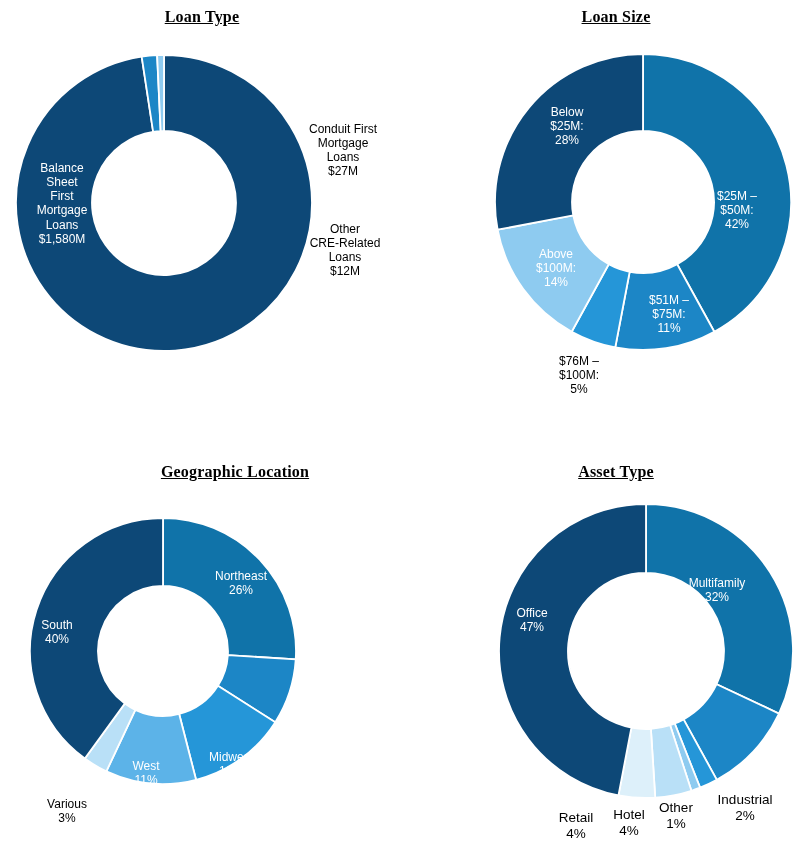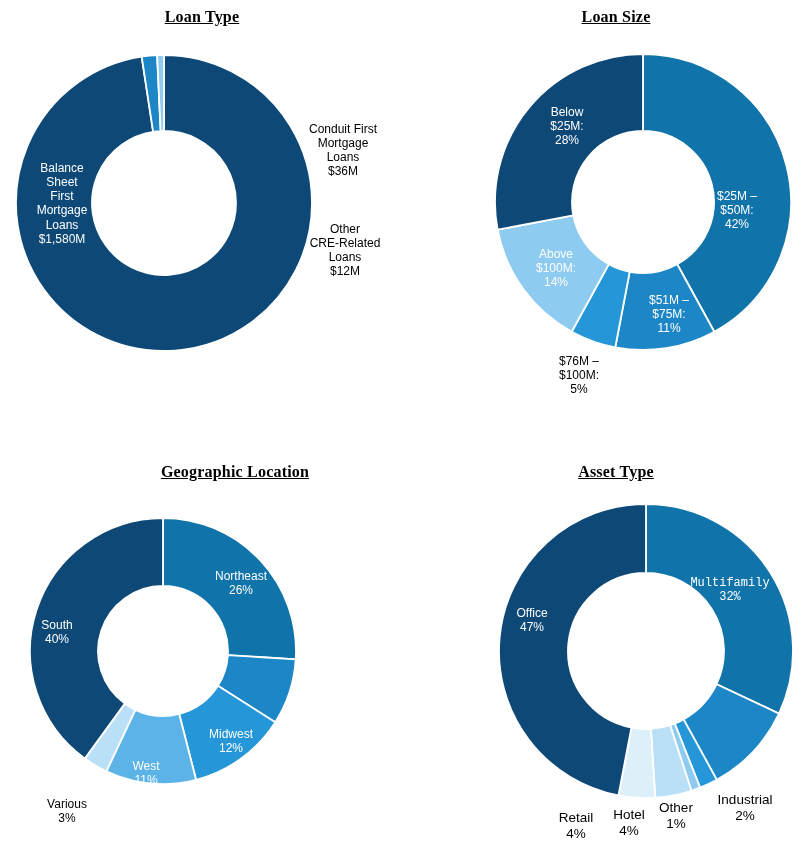--- a/index.html
+++ b/index.html
@@ -41,21 +41,21 @@
   </div>
   <div class="lbl inside" style="left:62px;top:203px;width:120px;">Balance
 Sheet
 First
 Mortgage
 Loans
 $1,580M</div>
   <div class="lbl outside" style="left:343px;top:150px;width:125px;">Conduit First
 Mortgage
 Loans
-$36M</div>
+$27M</div>
   <div class="lbl outside" style="left:345px;top:250px;width:125px;">Other
 CRE-Related
 Loans
 $12M</div>
 </div>
 
 <div class="panel" style="left:404px;top:0px;width:404px;height:431px;">
   <div class="chart-title" style="top:8px;left:10px;">Loan Size</div>
   <div class="donut-wrap">
     <svg id="svg-loan-size" width="404" height="431" viewBox="0 0 404 431">
@@ -90,21 +90,21 @@
         <path d="M 163 78 A 133 133 0 0 1 295.73755488096015 219.3511390973987 L 227.87173734783767 215.08138376940536 A 65 65 0 0 0 163 146 Z" fill="#1073a9" stroke="#ffffff" stroke-width="1.8"></path>
         <path d="M 295.73755488096015 219.3511390973987 A 133 133 0 0 1 275.295614091768 282.2649637322066 L 217.88131515763098 245.8287416736348 A 65 65 0 0 0 227.87173734783767 215.08138376940536 Z" fill="#1c86c6" stroke="#ffffff" stroke-width="1.8"></path>
         <path d="M 275.295614091768 282.2649637322066 A 133 133 0 0 1 196.07575499292568 339.8215604301079 L 179.16484266571555 273.95790547336105 A 65 65 0 0 0 217.88131515763098 245.8287416736348 Z" fill="#2596d8" stroke="#ffffff" stroke-width="1.8"></path>
         <path d="M 196.07575499292568 339.8215604301079 A 133 133 0 0 1 106.37135422184534 331.34199797798055 L 135.3243460482703 269.81375841029126 A 65 65 0 0 0 179.16484266571555 273.95790547336105 Z" fill="#5cb3e8" stroke="#ffffff" stroke-width="1.8"></path>
         <path d="M 106.37135422184534 331.34199797798055 A 133 133 0 0 1 84.82456144510108 318.59926025186803 L 124.79395860098926 263.58610463437157 A 65 65 0 0 0 135.3243460482703 269.81375841029126 Z" fill="#b9e0f7" stroke="#ffffff" stroke-width="1.8"></path>
         <path d="M 84.82456144510108 318.59926025186803 A 133 133 0 0 1 162.99999999999997 78 L 163 146 A 65 65 0 0 0 124.79395860098926 263.58610463437157 Z" fill="#0d4877" stroke="#ffffff" stroke-width="1.8"></path>
       </svg>
   </div>
   <div class="lbl inside" style="left:241px;top:143px;width:96px;">Northeast
 26%</div>
-  <div class="lbl inside" style="left:231px;top:301px;width:90px;">Midwest
+  <div class="lbl inside" style="left:231px;top:324px;width:90px;">Midwest
 12%</div>
   <div class="lbl inside" style="left:146px;top:333px;width:66px;">West
 11%</div>
   <div class="lbl outside" style="left:67px;top:371px;width:84px;">Various
 3%</div>
   <div class="lbl inside" style="left:57px;top:192px;width:68px;">South
 40%</div>
 </div>
 
 <div class="panel" style="left:404px;top:440px;width:404px;height:423px;">
@@ -113,21 +113,21 @@
     <svg id="svg-asset-type" width="404" height="423" viewBox="0 0 404 423">
         <path d="M 242 64 A 147 147 0 0 1 375.0095767125049 273.5895558600657 L 312.5765100923495 244.21078474207567 A 78 78 0 0 0 242 133 Z" fill="#1073a9" stroke="#ffffff" stroke-width="1.8"></path>
         <path d="M 375.0095767125049 273.5895558600657 A 147 147 0 0 1 312.8177900929521 339.817081966448 L 279.5767865799338 279.3519210434214 A 78 78 0 0 0 312.5765100923495 244.21078474207567 Z" fill="#1c86c6" stroke="#ffffff" stroke-width="1.8"></path>
         <path d="M 312.8177900929521 339.817081966448 A 147 147 0 0 1 296.11430924464764 347.6771434255729 L 270.71371510940486 283.5225658992836 A 78 78 0 0 0 279.5767865799338 279.3519210434214 Z" fill="#2596d8" stroke="#ffffff" stroke-width="1.8"></path>
         <path d="M 296.11430924464764 347.6771434255729 A 147 147 0 0 1 287.42549817311726 350.8053078953876 L 266.10332556124587 285.182408271022 A 78 78 0 0 0 270.71371510940486 283.5225658992836 Z" fill="#8ecbf0" stroke="#ffffff" stroke-width="1.8"></path>
         <path d="M 287.42549817311726 350.8053078953876 A 147 147 0 0 1 251.23020637080901 357.70992907895595 L 246.89766052328642 288.8460848174052 A 78 78 0 0 0 266.10332556124587 285.182408271022 Z" fill="#b9e0f7" stroke="#ffffff" stroke-width="1.8"></path>
         <path d="M 251.23020637080901 357.70992907895595 A 147 147 0 0 1 214.45494675589845 355.3962258571172 L 227.38425746231346 287.61840555683773 A 78 78 0 0 0 246.89766052328642 288.8460848174052 Z" fill="#ddf0fa" stroke="#ffffff" stroke-width="1.8"></path>
         <path d="M 214.45494675589845 355.3962258571172 A 147 147 0 0 1 241.99999999999997 64 L 241.99999999999997 133 A 78 78 0 0 0 227.38425746231346 287.61840555683773 Z" fill="#0d4877" stroke="#ffffff" stroke-width="1.8"></path>
       </svg>
   </div>
-  <div class="lbl inside" style="left:326px;top:150px;width:104px;font-family:Liberation Mono, monospace;">Multifamily
+  <div class="lbl inside" style="left:313px;top:150px;width:104px;">Multifamily
 32%</div>
   <div class="lbl outside small" style="left:341px;top:368px;width:84px;">Industrial
 2%</div>
   <div class="lbl outside small" style="left:272px;top:376px;width:54px;">Other
 1%</div>
   <div class="lbl outside small" style="left:225px;top:383px;width:54px;">Hotel
 4%</div>
   <div class="lbl outside small" style="left:172px;top:386px;width:58px;">Retail
 4%</div>
   <div class="lbl inside" style="left:128px;top:180px;width:68px;">Office

